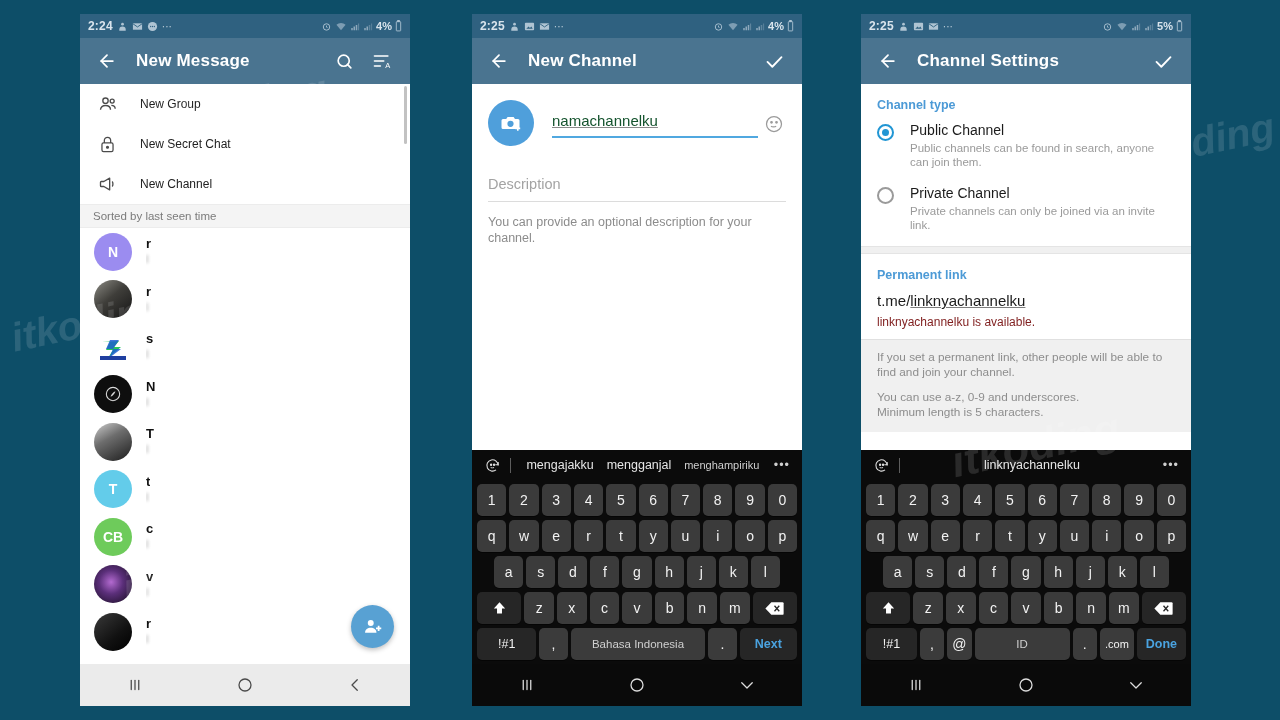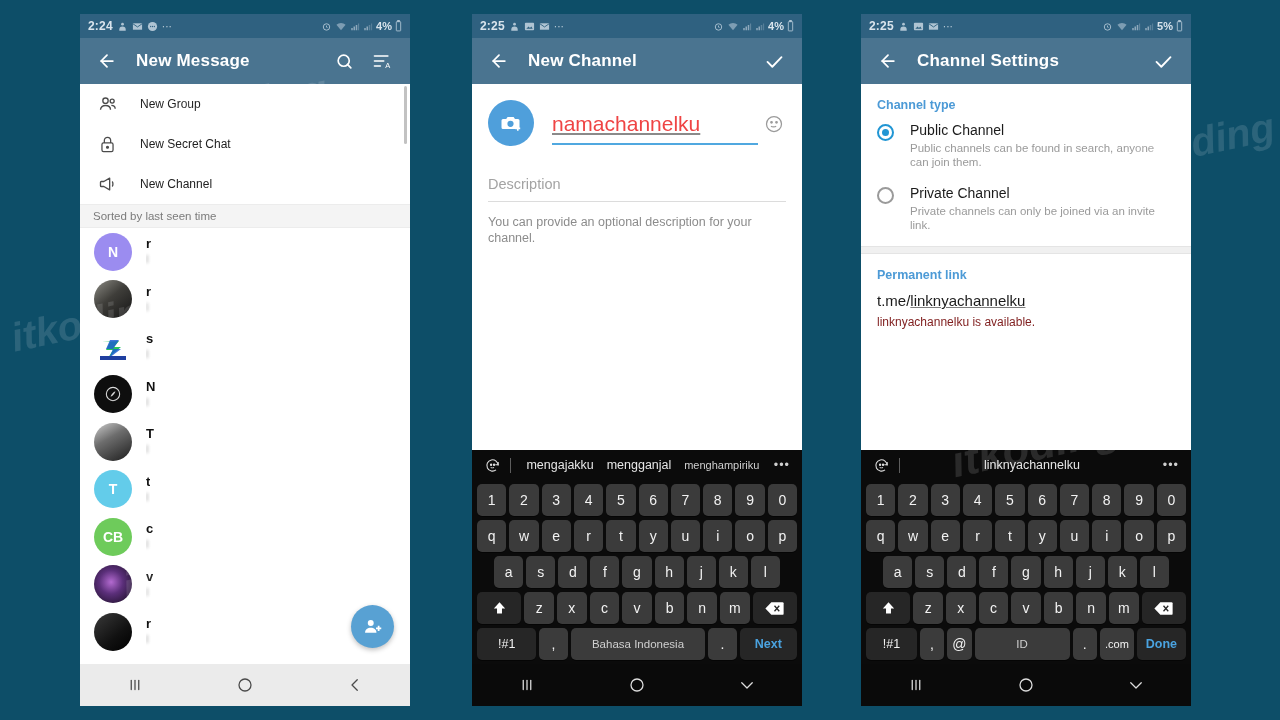--- a/index.html
+++ b/index.html
@@ -169,21 +169,21 @@
     flex: 0 0 auto;
   }
   .nameinput {
     flex: 1;
     margin-left: 18px;
     position: relative;
     padding-bottom: 7px;
     border-bottom: 2px solid #50a8e0;
   }
   .nameval {
-    font-size: 21px; color: #ef4444;
+    font-size: 15px; color: #14532d;
     text-decoration: underline;
     text-decoration-color: #8a8a8a;
     padding-top: 12px;
   }
   .emoji-btn { width: 22px; height: 22px; margin-left: 6px; margin-top: 14px; flex: 0 0 auto; }
   .desc-wrap { margin: 30px 16px 0 16px; }
   .desc-ph {
     font-size: 14.5px; color: #a3a3a3;
     padding-bottom: 9px;
     border-bottom: 1px solid #dcdcdc;
@@ -838,20 +838,25 @@
         </div>
       </div>
 
       <div class="divider-gap"></div>
 
       <div class="sect-head">Permanent link</div>
 
       <div class="link-val"><span>t.me/</span><u>linknyachannelku</u></div>
       <div class="link-ok">linknyachannelku is available.</div>
 
+      <div class="info-box">
+        <div class="info-p">If you set a permanent link, other people will be able to find and join your channel.</div>
+        <div class="info-p" style="white-space:pre-line;">You can use a-z, 0-9 and underscores.
+Minimum length is 5 characters.</div>
+      </div>
     </div>
 
     <div class="kb">
       <div class="kb-sugg">
         <span class="emj">
           <svg width="17" height="17" viewBox="0 0 24 24" fill="none" stroke="#e0e0e0" stroke-width="1.5">
               <path d="M20 12a8 8 0 10-3 6.2"></path>
               <path d="M20 7v4h-4"></path>
               <circle cx="10" cy="11" r=".9" fill="#e0e0e0"></circle>
               <circle cx="14.2" cy="11" r=".9" fill="#e0e0e0"></circle>

